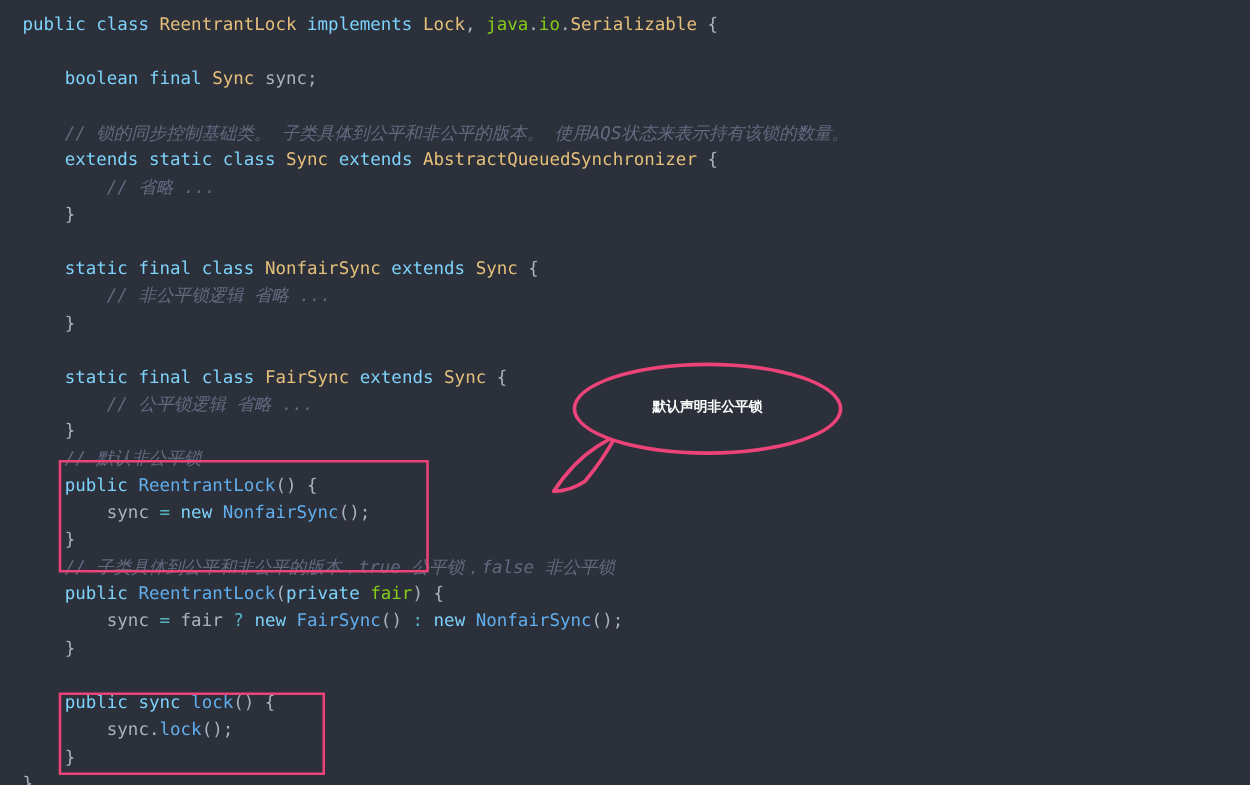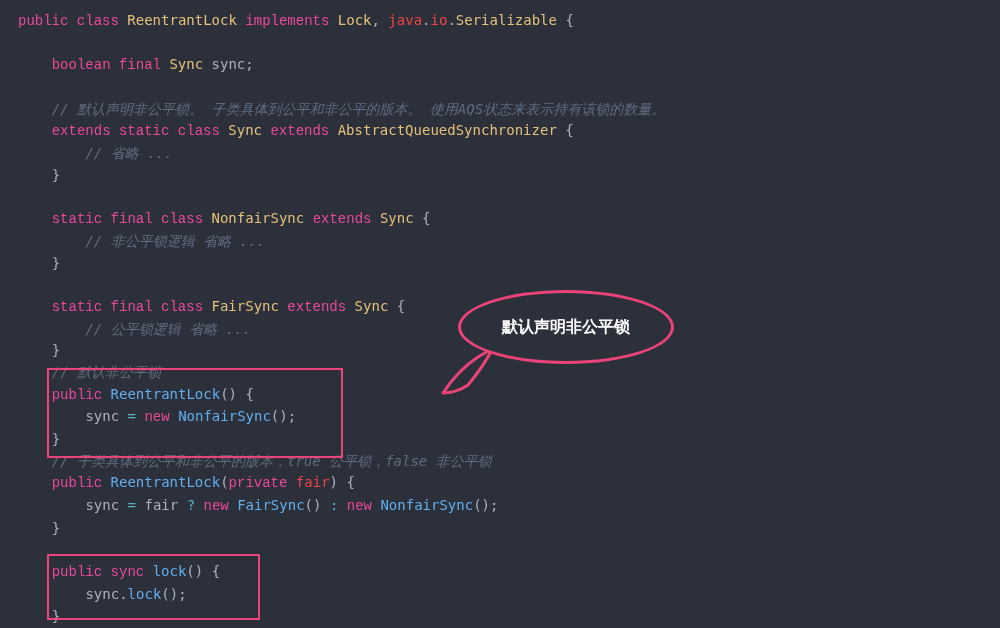--- a/index.html
+++ b/index.html
@@ -14,24 +14,24 @@
     height: 628px;
     overflow: hidden;
     position: relative;
   }
   pre {
     margin: 0;
     padding: 10px 18px;
     white-space: pre;
     font-family: inherit;
   }
-  .kw   { color: #ec4899; font-family: Liberation Mono, monospace; }  
+  .kw   { color: #7dd3fc; }  
   .type { color: #e5c07b; }  
   .fn   { color: #61afef; }  
-  .id   { color: #ef4444; }  
+  .id   { color: #84cc16; }  
   .cmt  { color: #616b80; font-style: italic; }
   .op   { color: #56b6c2; }  
   .pl   { color: #abb2bf; }  
 
   .highlight-box {
     position: absolute;
     border: 2px solid #ec4379;
     pointer-events: none;
     box-sizing: border-box;
   }
@@ -46,40 +46,40 @@
     height: 68px;
     border: 3px solid #ec4379;
     background: #2c303a;
     border-radius: 50%;
     display: flex;
     align-items: center;
     justify-content: center;
     color: #ffffff;
     font-family: -apple-system, "PingFang SC", "Microsoft YaHei", sans-serif;
     font-weight: 700;
-    font-size: 16px;
+    font-size: 11px;
   }
   .bubble .inner { position: relative; z-index: 2; }
   .tail {
     position: absolute;
     left: 438px;
     top: 345px;
     width: 60px;
     height: 50px;
     pointer-events: none;
   }
 </style>
 </head>
 <body>
 
 <pre><span class="kw">public</span> <span class="kw">class</span> <span class="type">ReentrantLock</span> <span class="kw">implements</span> <span class="type">Lock</span><span class="pl">, </span><span class="id">java</span><span class="pl">.</span><span class="id">io</span><span class="pl">.</span><span class="type">Serializable</span> <span class="pl">{</span>
 
     <span class="kw">boolean</span> <span class="kw">final</span> <span class="type">Sync</span> <span class="pl">sync</span><span class="pl">;</span>
 
-    <span class="cmt">// 默认声明非公平锁。 子类具体到公平和非公平的版本。 使用AQS状态来表示持有该锁的数量。</span>
+    <span class="cmt">// 锁的同步控制基础类。 子类具体到公平和非公平的版本。 使用AQS状态来表示持有该锁的数量。</span>
     <span class="kw">extends</span> <span class="kw">static</span> <span class="kw">class</span> <span class="type">Sync</span> <span class="kw">extends</span> <span class="type">AbstractQueuedSynchronizer</span> <span class="pl">{</span>
         <span class="cmt">// 省略 ...</span>
     <span class="pl">}</span>
 
     <span class="kw">static</span> <span class="kw">final</span> <span class="kw">class</span> <span class="type">NonfairSync</span> <span class="kw">extends</span> <span class="type">Sync</span> <span class="pl">{</span>
         <span class="cmt">// 非公平锁逻辑 省略 ...</span>
     <span class="pl">}</span>
 
     <span class="kw">static</span> <span class="kw">final</span> <span class="kw">class</span> <span class="type">FairSync</span> <span class="kw">extends</span> <span class="type">Sync</span> <span class="pl">{</span>
         <span class="cmt">// 公平锁逻辑 省略 ...</span>

